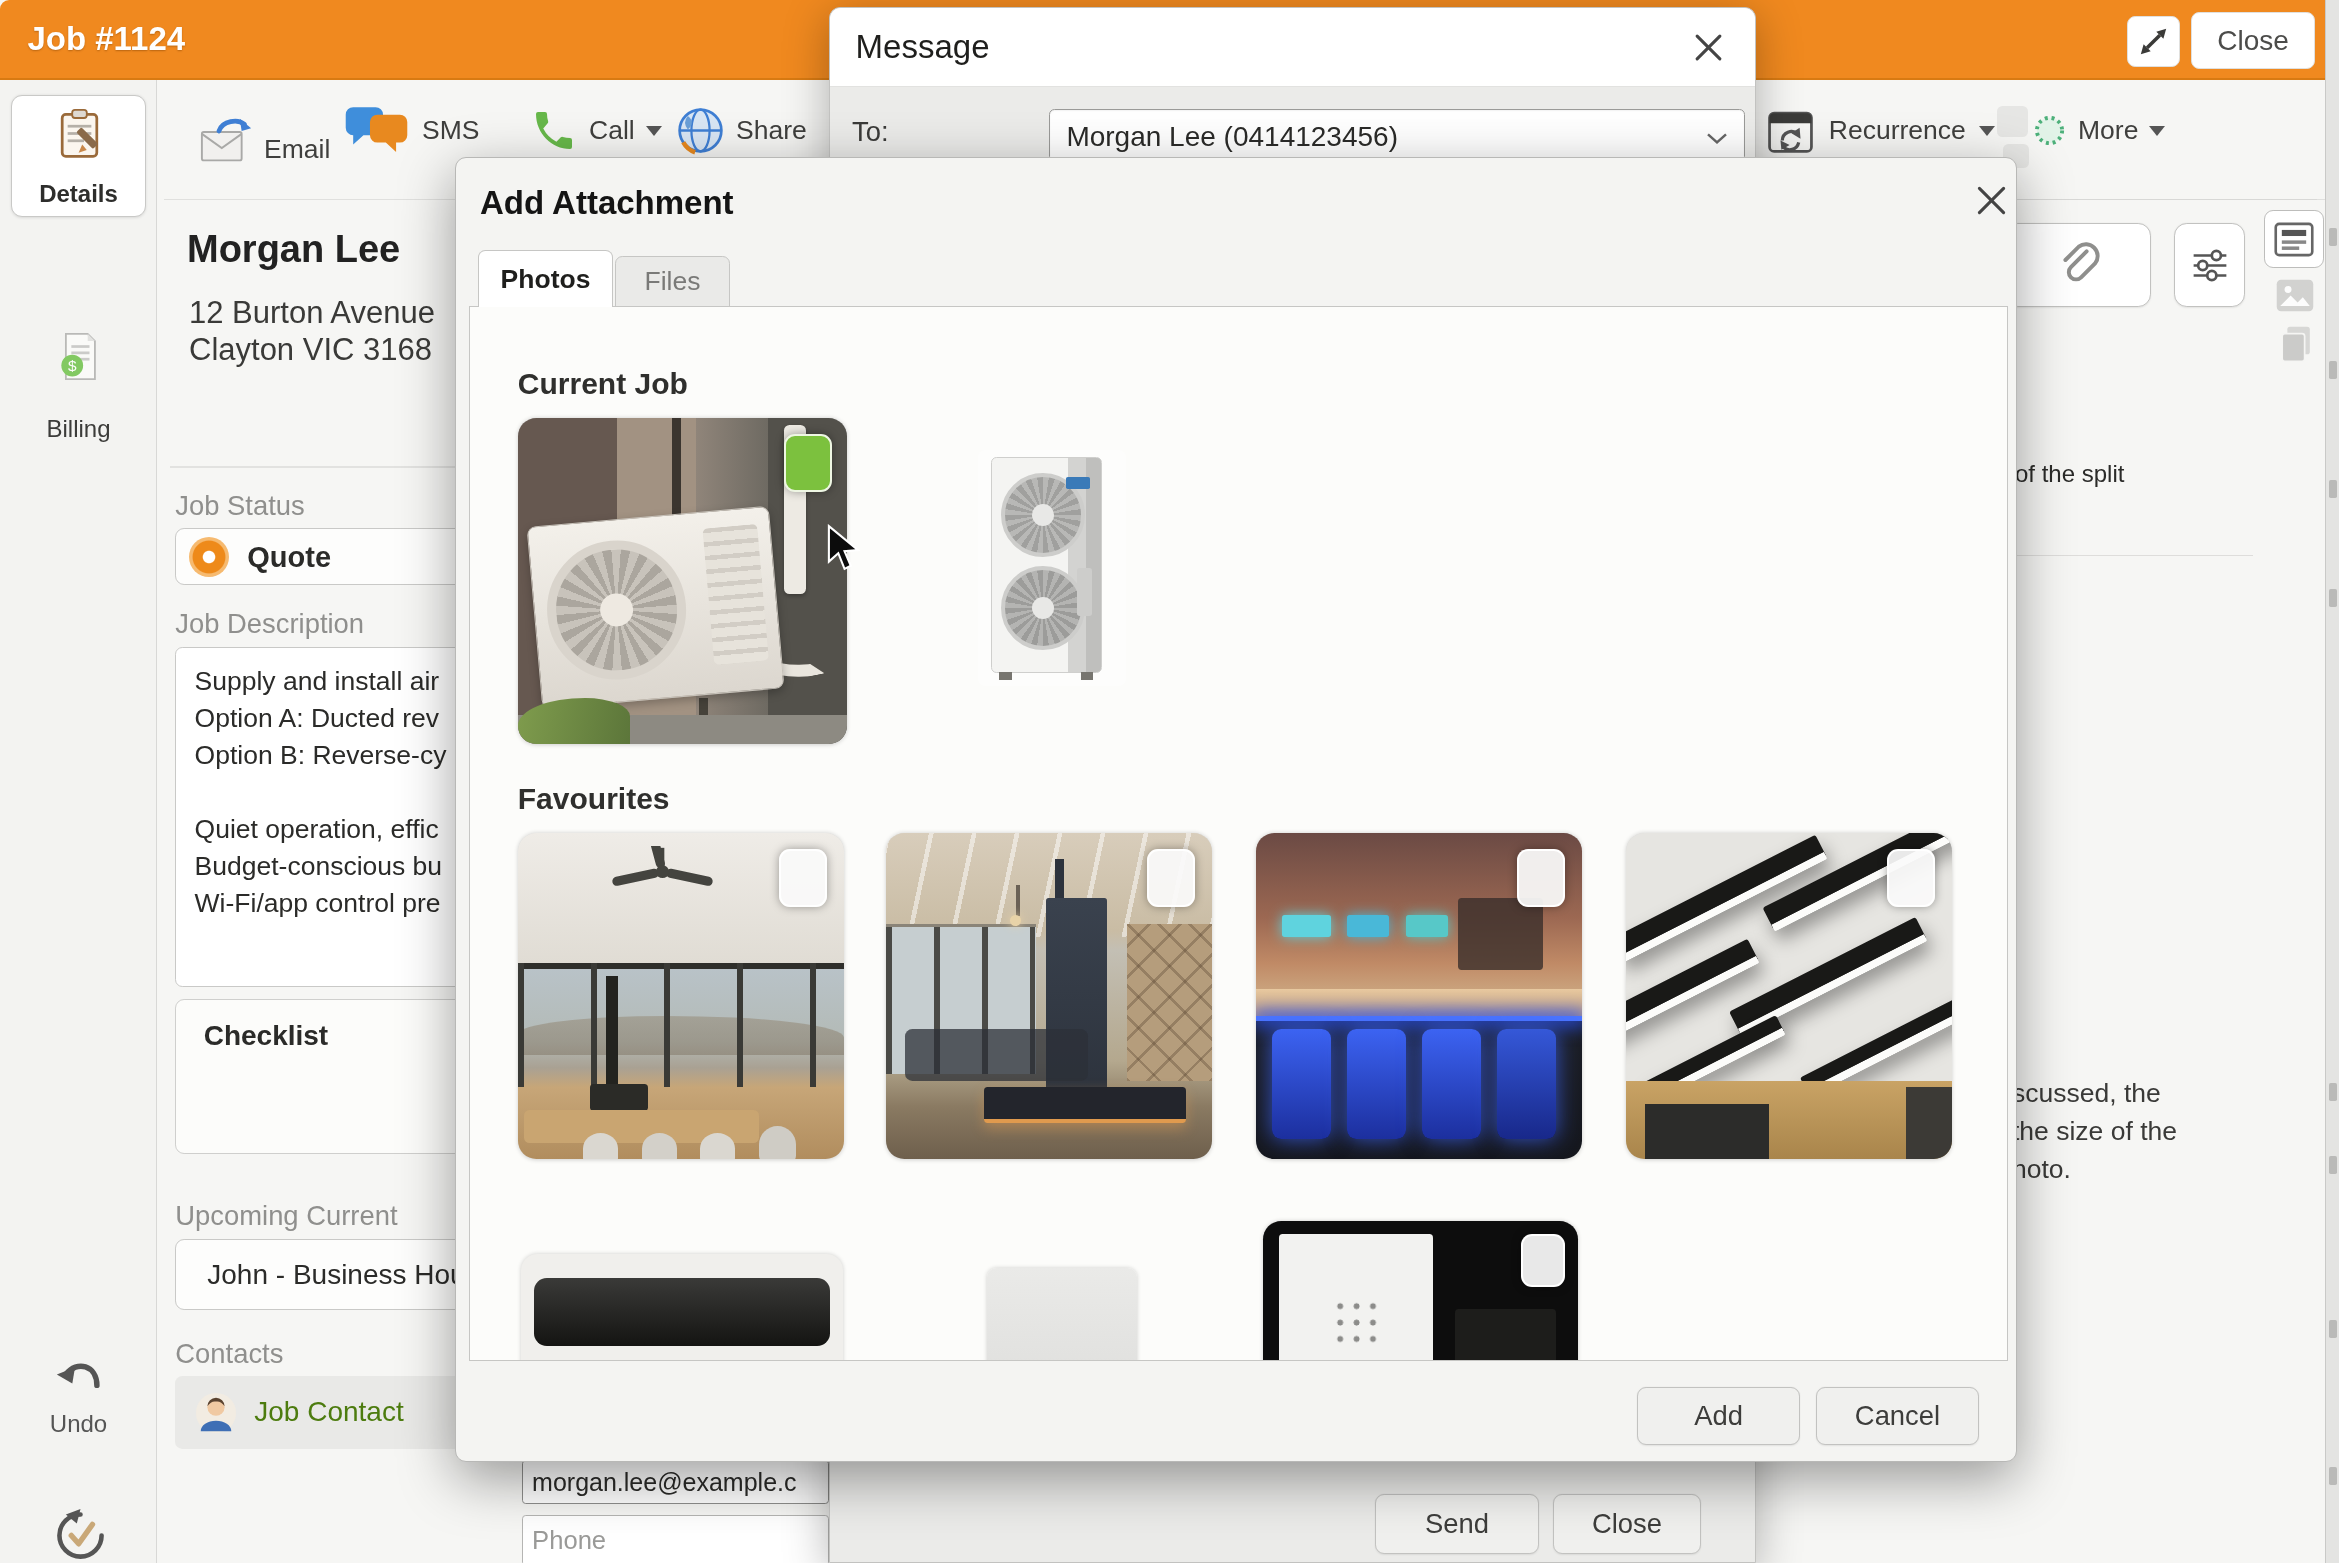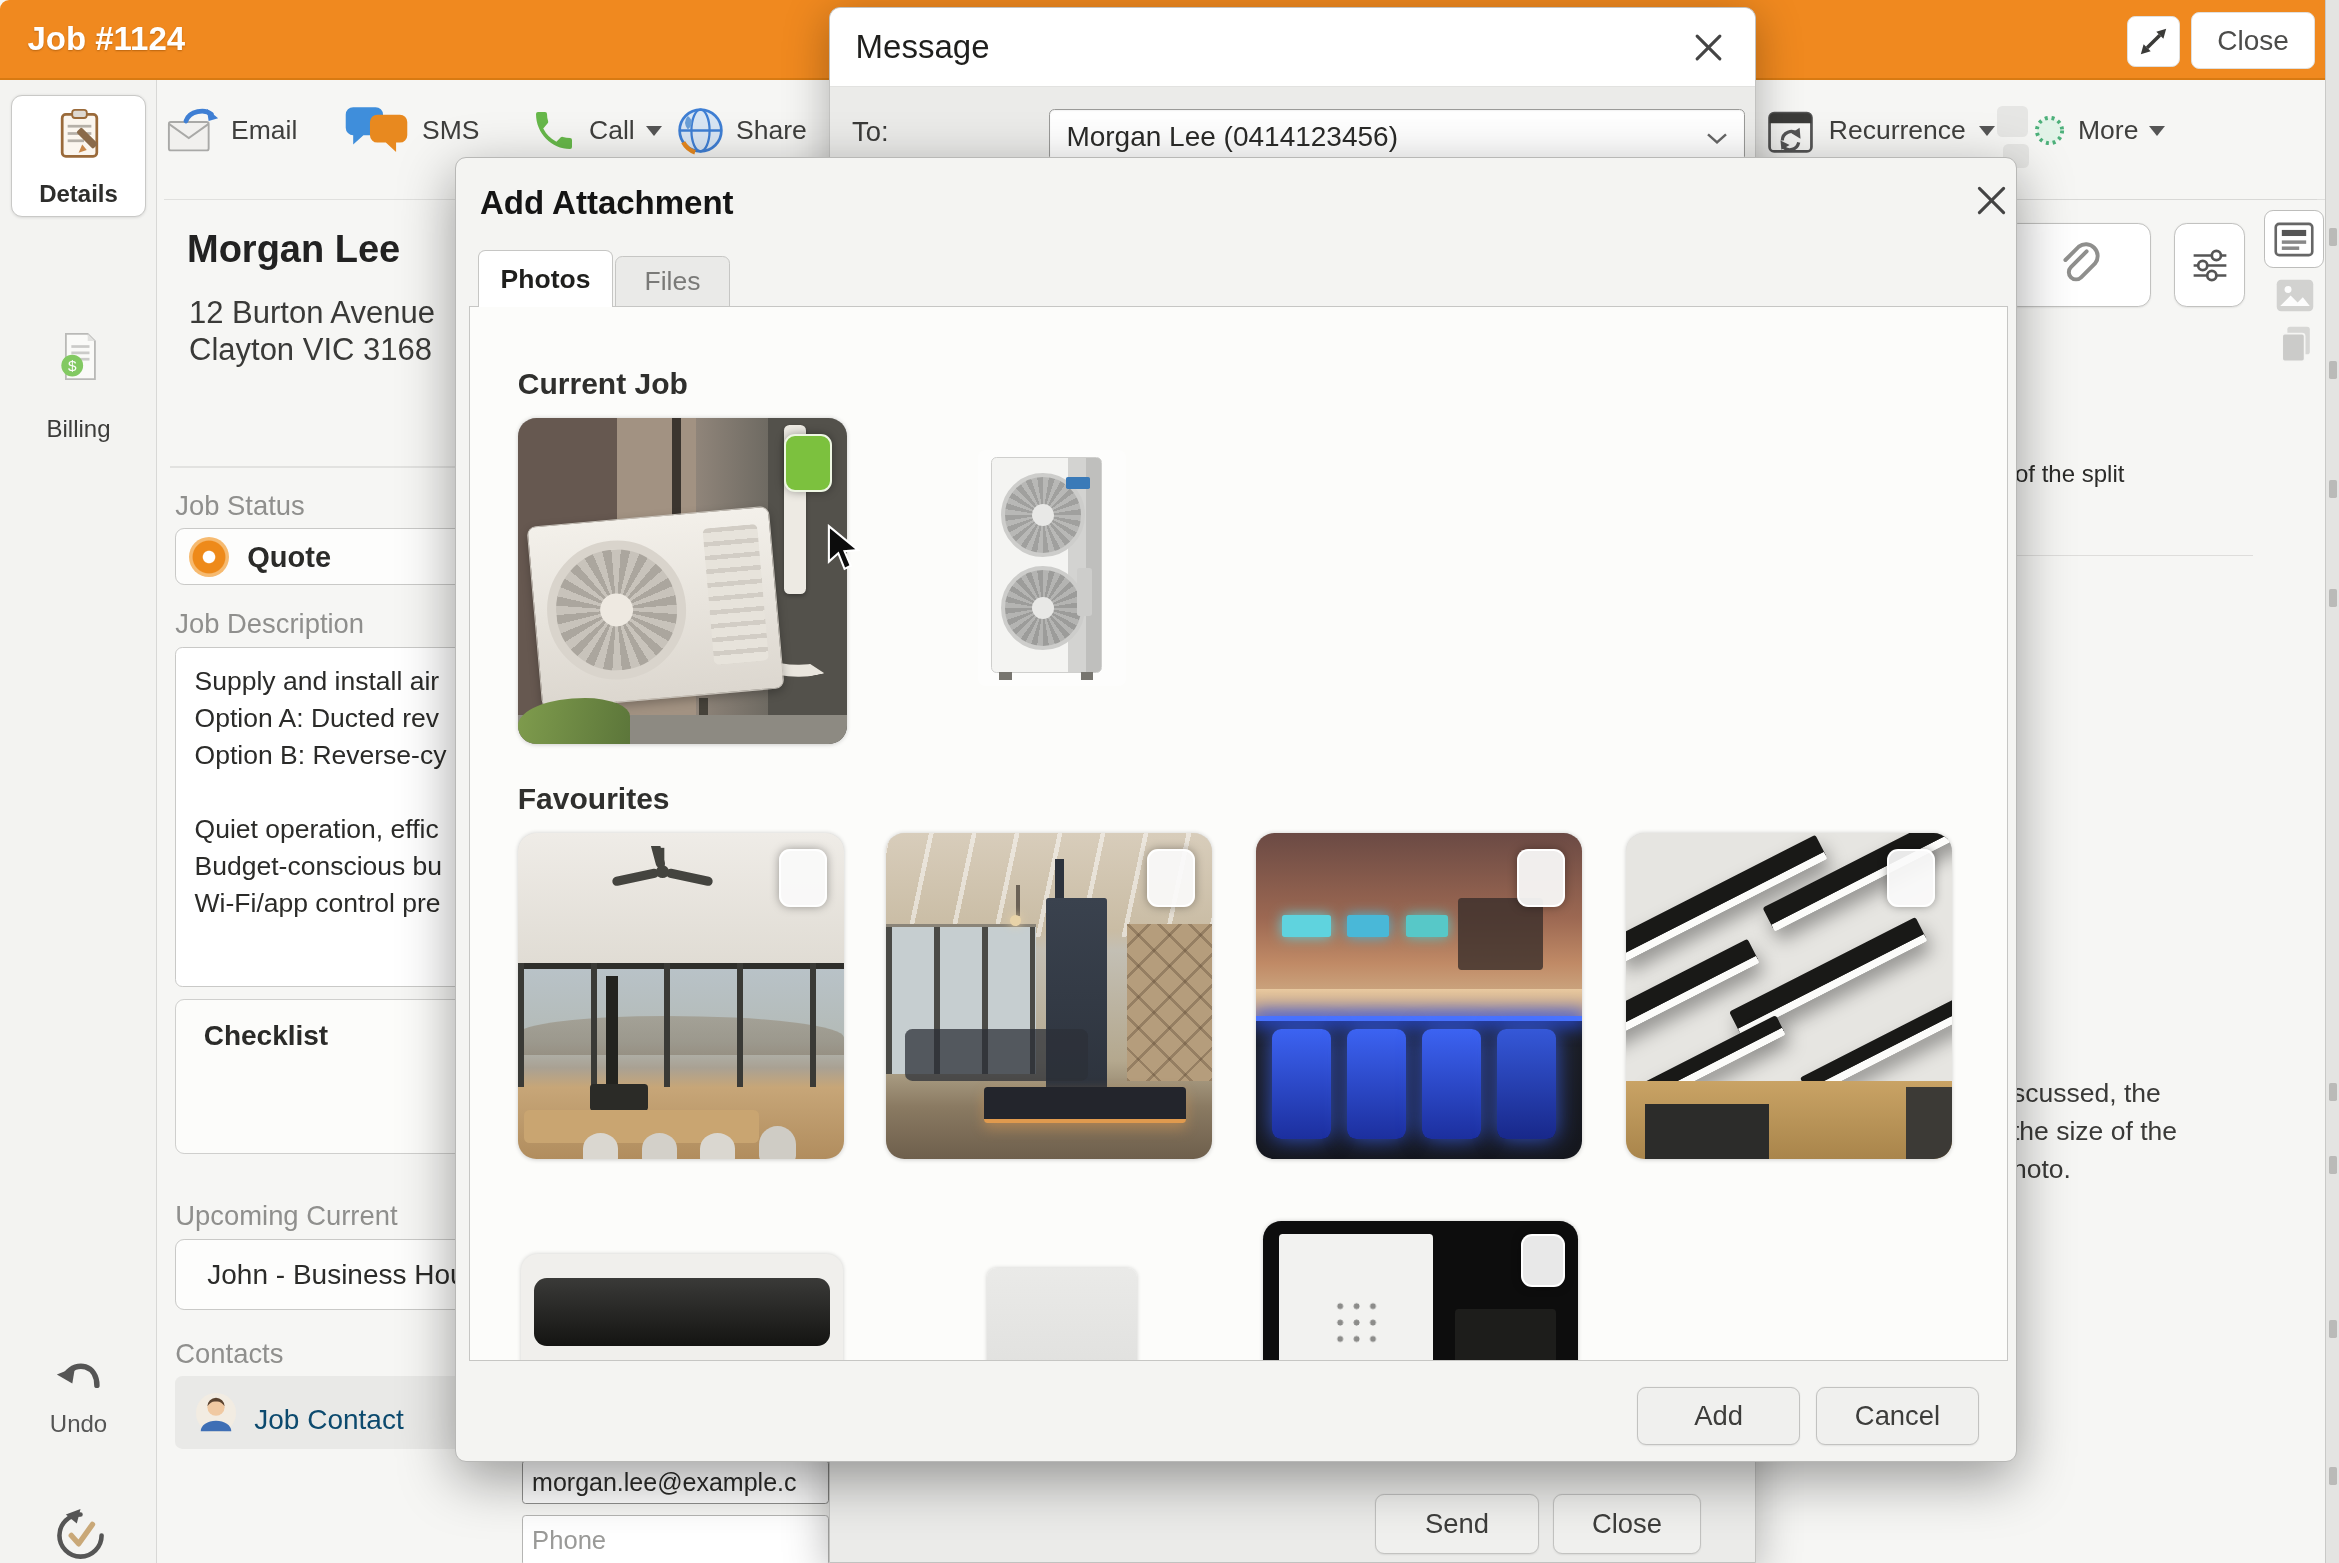--- a/index.html
+++ b/index.html
@@ -134,21 +134,21 @@
             <path d="M20 31 l8 9 l15 -21" stroke="#c9a878" stroke-width="6" fill="none" stroke-linecap="round" stroke-linejoin="round"></path>
           </svg>
         </div>
 
       </div>
     </div>
 
     <div class="abs" style="left:157px;top:80px;width:2168px;height:119px">
       <div class="abs" style="left:7.3px;top:119px;width:2161px;height:0.9px;background:#e0e0de"></div>
 
-      <div class="abs" style="left:10px;top:16.4px;width:174px;height:69px;display:flex;align-items:center;gap:11px">
+      <div class="abs" style="left:43px;top:16.4px;width:174px;height:69px;display:flex;align-items:flex-end;gap:11px">
         <span>
           <svg width="53" height="49" viewBox="0 0 56 50">
             <rect x="2" y="16" width="42" height="30" rx="2" fill="#f1f0ee" stroke="#a9a9a7" stroke-width="2"></rect>
             <polyline points="2,18 23,33 44,18" fill="none" stroke="#a9a9a7" stroke-width="2"></polyline>
             <path d="M20 15 C24 4 40 2 47 8" fill="none" stroke="#3F7FD4" stroke-width="5" stroke-linecap="round"></path>
             <polygon points="54,12 42,2 44,15" fill="#3F7FD4"></polygon>
           </svg>
         </span>
         <span class="tool-label">Email</span>
       </div>
@@ -254,21 +254,21 @@
       <div class="abs h-gray" style="left:18.3px;top:1139px">Contacts</div>
       <div class="abs" style="left:18.3px;top:1177px;width:548px;height:73px;background:#e9e9e7;border-radius:7.3px">
         <span class="abs" style="left:20px;top:15.5px">
           <svg width="42" height="42" viewBox="0 0 44 44">
             <circle cx="22" cy="22" r="21" fill="#f2ece2"></circle>
             <circle cx="22" cy="16" r="9" fill="#f0c9a2"></circle>
             <path d="M22 6 a9 9 0 0 1 9 9 q-4-6-9-5 q-5-1-9 5 a9 9 0 0 1 9-9z" fill="#5a4330"></path>
             <path d="M6 41 a16 11 0 0 1 32 0 z" fill="#3f6fb5"></path>
           </svg>
         </span>
-        <div class="abs" style="left:79px;top:28px;font-size:28px;color:#0c4a6e">Job Contact</div>
+        <div class="abs" style="left:79px;top:20px;font-size:28px;color:#4d7c0f">Job Contact</div>
       </div>
     </div>
 
     <input class="abs" type="text" style="left: 522px; top: 1460px; width: 307px; height: 44px; border: 1.8px solid rgb(143, 143, 141); border-radius: 3.7px; font-size: 25px; color: rgb(43, 43, 41); padding: 0px 9.1px; background: rgb(255, 255, 255);" value="morgan.lee@example.c">
     <input class="abs" type="text" style="left: 522px; top: 1515px; width: 307px; height: 51px; border: 1.8px solid rgb(181, 181, 179); border-radius: 3.7px; font-size: 25.6px; padding: 0px 9.1px; background: rgb(255, 255, 255);" placeholder="Phone">
 
     <div class="abs" style="left:1756px;top:199px;width:569px;height:1364px">
       <div class="abs" style="left:12.8px;top:0;width:548px;height:0.9px;background:#d8d8d6"></div>
 
       <div class="abs btn" style="left:249px;top:24px;width:146px;height:84px;background:#fff;border-radius:12.8px">

